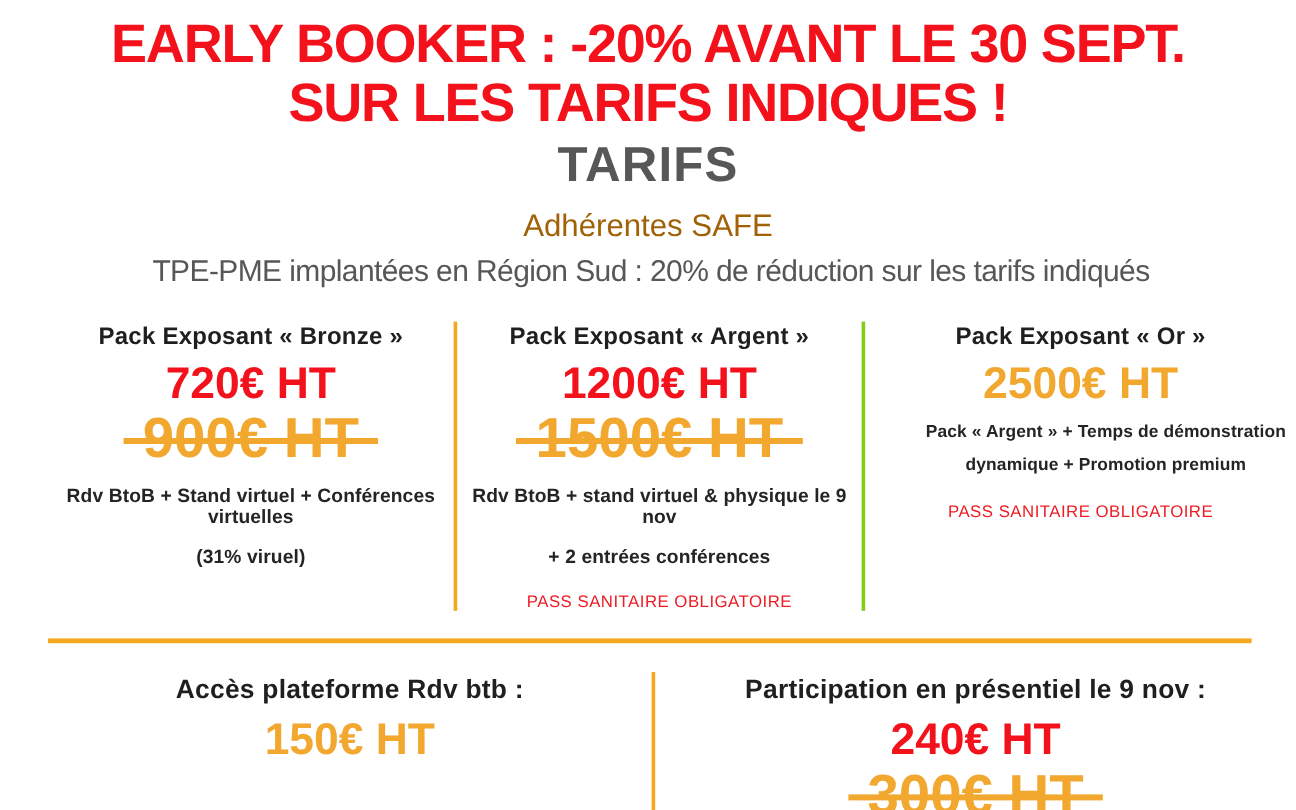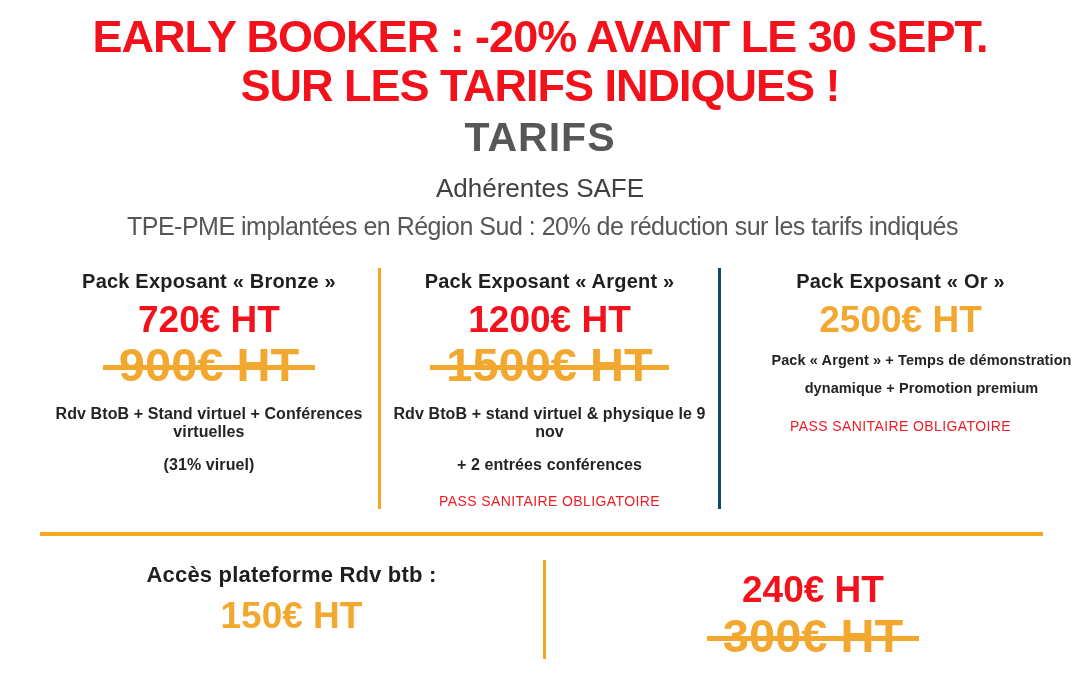--- a/index.html
+++ b/index.html
@@ -30,21 +30,21 @@
     text-align: center;
     color: #57575a;
     font-size: 41px;
     font-weight: 800;
     letter-spacing: 1px;
     width: 1000px;
   }
   .subtitle {
     margin-top: 12px;
     text-align: center;
-    color: #404040;
+    color: #a16207;
     font-size: 26px;
     font-weight: 400;
     width: 1000px;
   }
   .note {
     margin-top: 8px;
     text-align: center;
     color: #57575a;
     font-size: 25px;
     font-weight: 400;
@@ -55,21 +55,21 @@
   
   .packs {
     display: flex;
     align-items: stretch;
     margin-top: 27px;
     width: 1040px;
   }
   .pack { text-align: center; padding-top: 2px; }
   .pack.bronze { width: 338px; }
   .pack.argent { width: 340px; border-left: 3px solid #f5a81f; }
-  .pack.or     { width: 362px; border-left: 3px solid #0c4a6e; }
+  .pack.or     { width: 362px; border-left: 3px solid #84cc16; }
 
   .pack-title {
     font-size: 20px;
     font-weight: 700;
     color: #1f1f1f;
     letter-spacing: 0.2px;
   }
   .price-new {
     margin-top: 8px;
     font-size: 37px;
@@ -193,20 +193,21 @@
   <div class="section-rule"></div>
 
   <div class="options">
 
     <div class="option rdv-btb">
       <div class="option-title">Accès plateforme Rdv btb :</div>
       <div class="price-new orange">150€ HT</div>
     </div>
 
     <div class="option presentiel">
+      <div class="option-title">Participation en présentiel le 9 nov :</div>
       <div class="price-new red">240€ HT</div>
       <div class="price-old-wrap"><span class="price-old">300€ HT</span></div>
 
     </div>
 
   </div>
 
 </div>
 
 </body></html>

